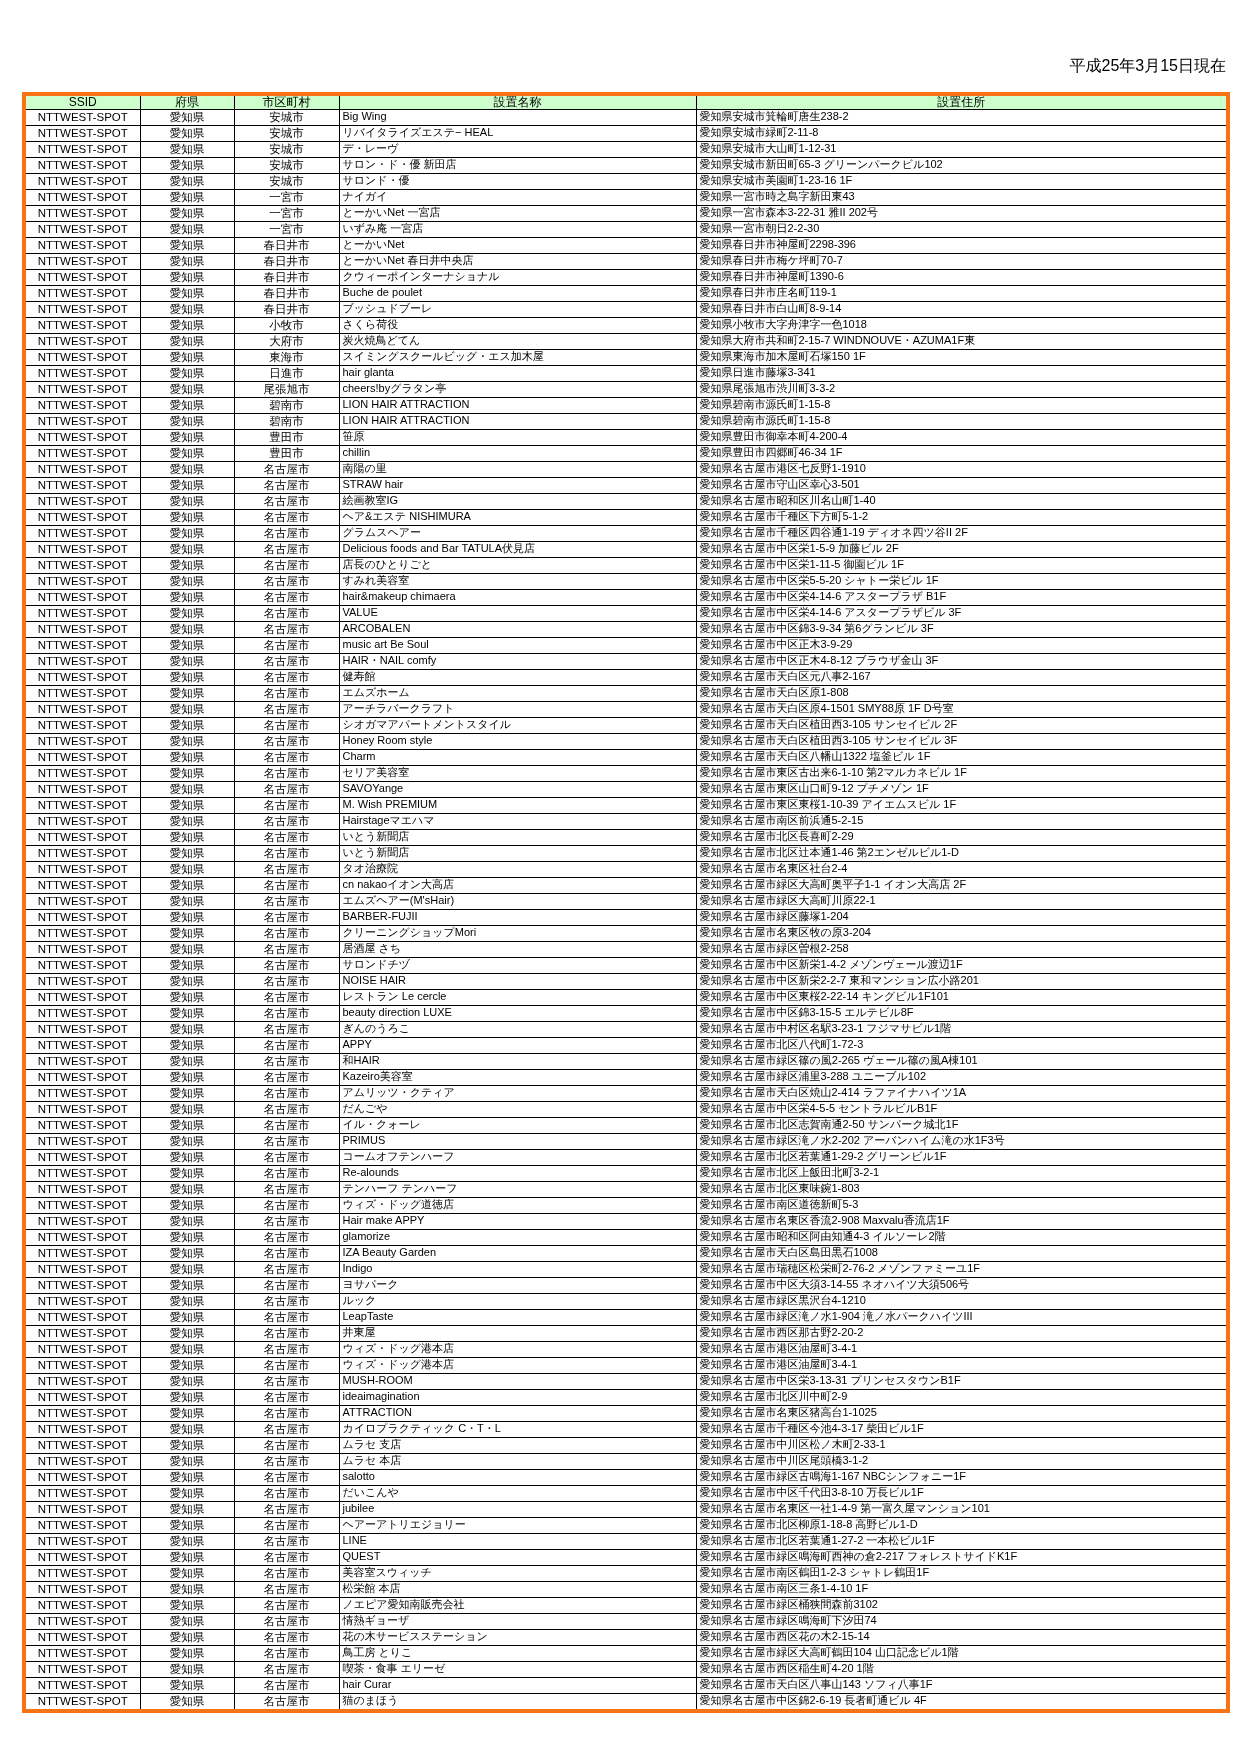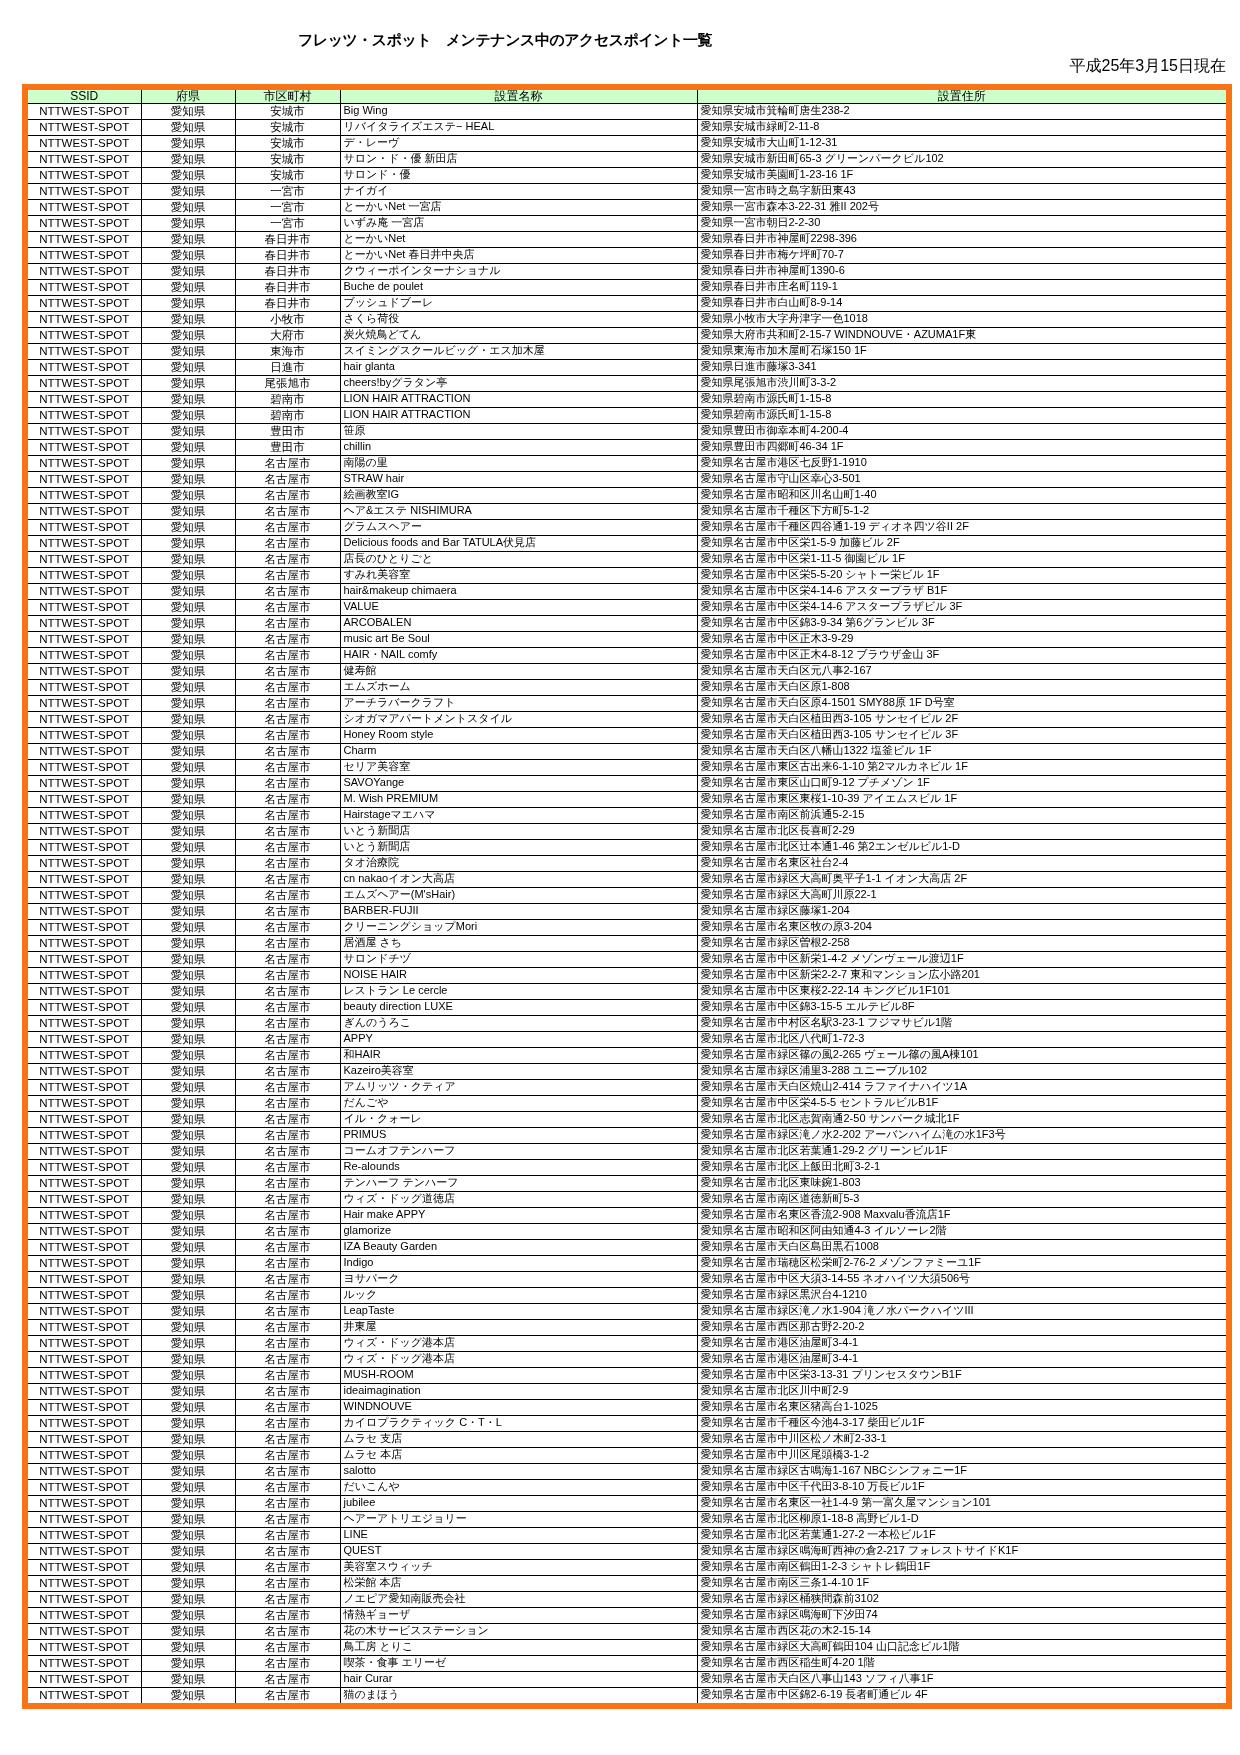--- a/index.html
+++ b/index.html
@@ -8,23 +8,23 @@
     font-family:"Liberation Sans","DejaVu Sans",sans-serif; color:#000;
   }
   .title {
     position:absolute; top:31px; left:0; width:1010px; text-align:center;
     font-size:15px; font-weight:bold; letter-spacing:-0.5px;
   }
   .asof {
     position:absolute; top:56px; right:14px; font-size:16px;
   }
   table.ap {
-    position:absolute; top:84px; left:22px;
+    position:absolute; top:92px; left:22px;
     border-collapse:collapse; table-layout:fixed;
-    border:6px solid #f97316;
+    border:4px solid #f97316;
     padding-left:24px;
   }
   table.ap th, table.ap td {
     border:1px solid #000;
     padding:0 3px;
     white-space:nowrap; overflow:hidden;
     line-height:1.05;
   }
   table.ap th {
     background:#ccffcc; height:12px; font-size:12px; font-weight:normal;
@@ -37,21 +37,20 @@
   col.c-ssid { width:116px; }
   col.c-pref { width:94px; }
   col.c-city { width:105px; }
   col.c-name { width:357px; }
   col.c-addr { width:532px; }
 </style>
 </head>
 <body>
 
 <div id="page">
-  <div class="title">フレッツ・スポット　メンテナンス中のアクセスポイント一覧</div>
   <div class="asof">平成25年3月15日現在</div>
 
   <table class="ap">
     <colgroup>
       <col class="c-ssid">
         <col class="c-pref">
         <col class="c-city">
         <col class="c-name">
         <col class="c-addr">
     </colgroup>
@@ -629,21 +628,21 @@
           <td>NTTWEST-SPOT</td>
           <td>愛知県</td>
           <td>名古屋市</td>
           <td>ideaimagination</td>
           <td>愛知県名古屋市北区川中町2-9</td>
         </tr>
         <tr>
           <td>NTTWEST-SPOT</td>
           <td>愛知県</td>
           <td>名古屋市</td>
-          <td>WINDNOUVE</td>
+          <td>ATTRACTION</td>
           <td>愛知県名古屋市名東区猪高台1-1025</td>
         </tr>
         <tr>
           <td>NTTWEST-SPOT</td>
           <td>愛知県</td>
           <td>名古屋市</td>
           <td>カイロプラクティック C・T・L</td>
           <td>愛知県名古屋市千種区今池4-3-17 柴田ビル1F</td>
         </tr>
         <tr>

